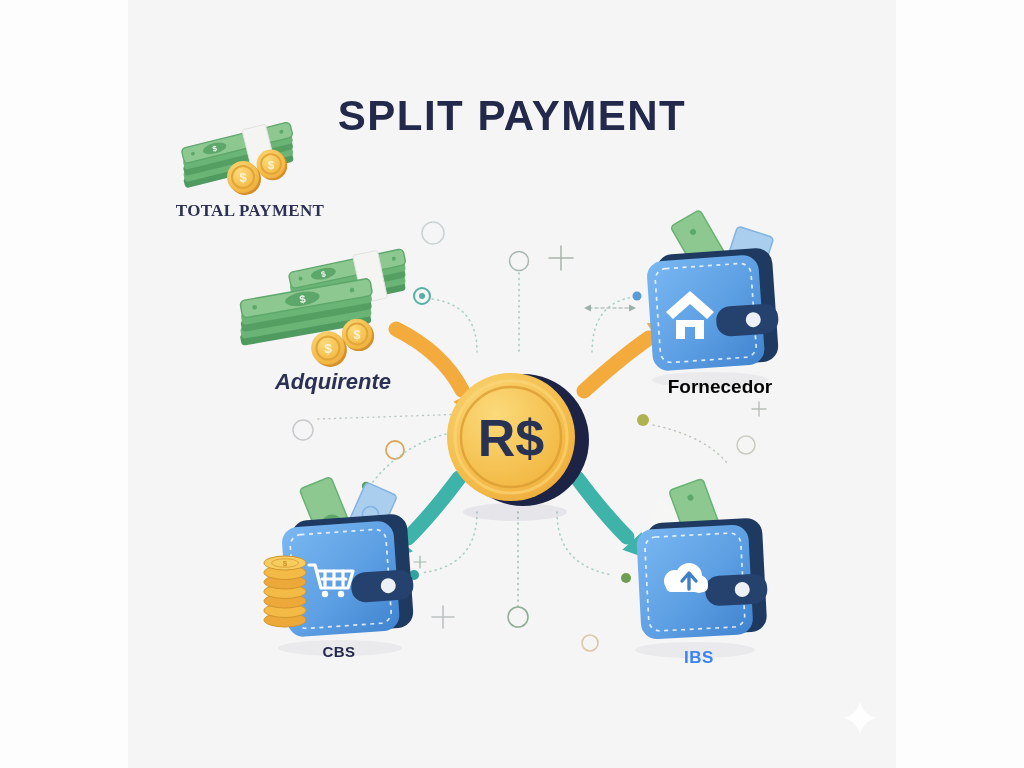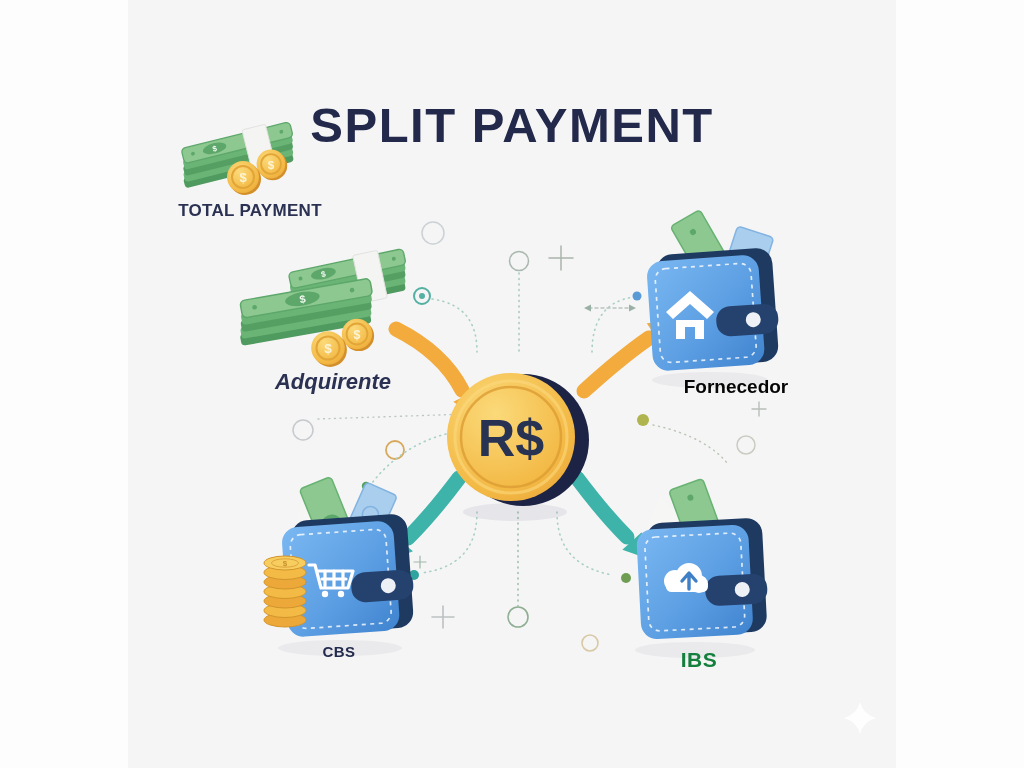--- a/index.html
+++ b/index.html
@@ -1,27 +1,27 @@
 <!DOCTYPE html>
 <html><head>
 <meta charset="utf-8">
 <style>
   html,body{margin:0;padding:0;background:#ffffff;}
   .stage{position:relative;width:1024px;height:768px;background:#fdfdfd;overflow:hidden;
          font-family:"Liberation Sans",sans-serif;}
   .stage svg{position:absolute;left:0;top:0;}
   svg text{font-family:"Liberation Sans",sans-serif;}
   .title{position:absolute;left:512px;top:64px;transform:translateX(-50%);
-         font-size:49px;font-weight:800;letter-spacing:1.5px;color:#23294b;white-space:nowrap;}
+         font-size:42px;font-weight:800;letter-spacing:1.5px;color:#23294b;white-space:nowrap;}
   .lbl{position:absolute;transform:translateX(-50%);font-weight:700;color:#2b3152;white-space:nowrap;}
-  .lbl-total{left:250px;top:201px;font-size:17px;letter-spacing:.3px;}
+  .lbl-total{left:250px;top:201px;font-size:17px;letter-spacing:.3px;font-family:Liberation Serif, serif;}
   .lbl-adq{left:333px;top:369px;font-size:22px;font-style:italic;}
-  .lbl-for{left:736px;top:376px;font-size:19px;color:#050505;}
+  .lbl-for{left:720px;top:376px;font-size:19px;color:#050505;}
   .lbl-cbs{left:339px;top:643px;font-size:15px;color:#232a4d;letter-spacing:.5px;}
-  .lbl-ibs{left:699px;top:648px;font-size:21px;color:#15803d;letter-spacing:.5px;}
+  .lbl-ibs{left:699px;top:648px;font-size:17px;color:#3b82f6;letter-spacing:.5px;}
 </style>
 </head>
 <body>
 
 <div class="stage">
 
 <svg width="1024" height="768" viewBox="0 0 1024 768">
   <defs>
     <linearGradient id="gWallet" x1="0" y1="0" x2="1" y2="1">
       <stop offset="0" stop-color="#7ab8f2"></stop>

